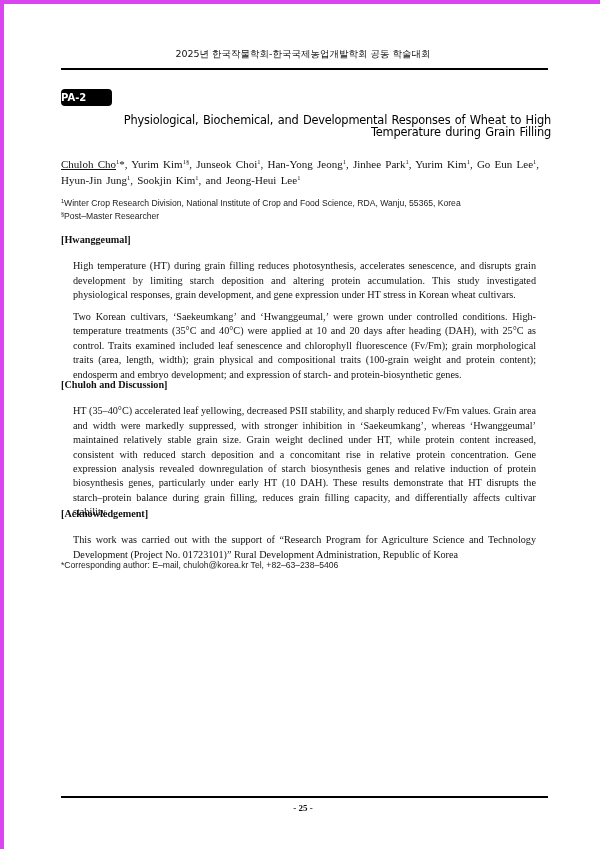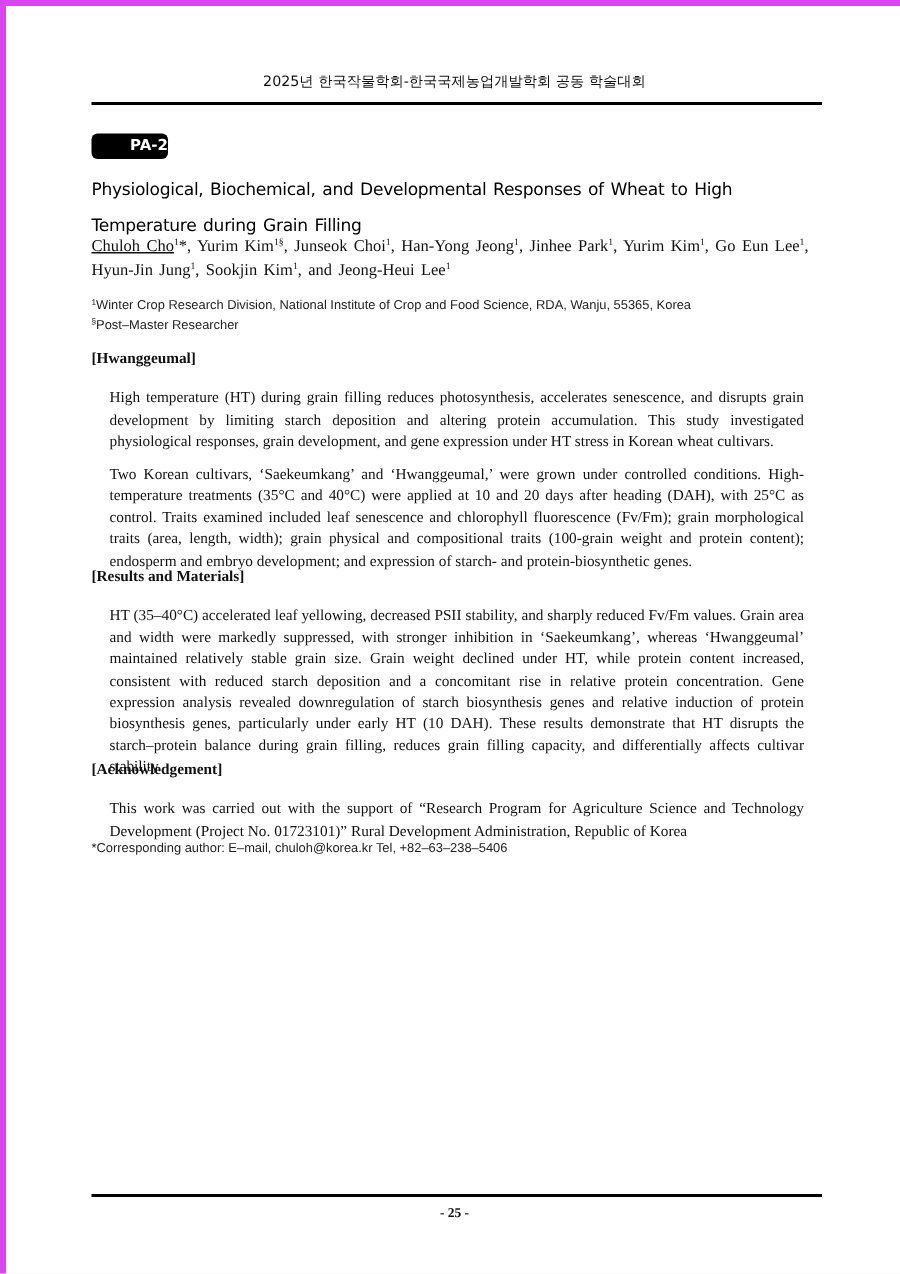--- a/index.html
+++ b/index.html
@@ -10,27 +10,27 @@
   }
   .running-head {
     position: absolute; top: 44px; left: 0; width: 598px; text-align: center;
     font-family: "DejaVu Sans", sans-serif; font-size: 9.5px; color: #111;
   }
   .rule { position: absolute; left: 57px; width: 487px; height: 2px; background: #000; }
   .rule.top { top: 64px; }
   .rule.bottom { top: 792px; }
   .badge {
     position: absolute; top: 85px; left: 57px; width: 51px; height: 17px;
-    background: #000; color: #fff; border-radius: 4px; text-align: right;
+    background: #000; color: #fff; border-radius: 4px; text-align: left;
     font-family: "DejaVu Sans", sans-serif; font-weight: bold; font-size: 10px; line-height: 17px;
   }
   .title {
     position: absolute; top: 110px; left: 57px; width: 490px;
-    font-family: "DejaVu Sans", sans-serif; font-size: 11.4px; line-height: 24px;
-    color: #000; letter-spacing: -0.2px; word-spacing: 1px;
+    font-family: "DejaVu Sans", sans-serif; font-size: 11.4px; line-height: 12px;
+    color: #000; letter-spacing: -0.2px; word-spacing: 1px; text-align: right;
   }
   .authors {
     position: absolute; top: 152px; left: 57px; width: 490px;
     font-family: "Liberation Serif", serif; font-size: 11px; line-height: 16px; color: #111;
     word-spacing: 1.5px;
   }
   .authors sup { font-size: 6.5px; vertical-align: 4px; line-height: 0; }
   .authors .presenter { text-decoration: underline; }
   .affil {
     position: absolute; top: 193px; left: 57px; width: 490px;
@@ -78,21 +78,21 @@
   <div class="section sec-intro">
     <h3>[Hwanggeumal]</h3>
     <p>High temperature (HT) during grain filling reduces photosynthesis, accelerates senescence, and disrupts grain development by limiting starch deposition and altering protein accumulation. This study investigated physiological responses, grain development, and gene expression under HT stress in Korean wheat cultivars.</p>
   </div>
 
   <div class="section sec-methods">
     <p>Two Korean cultivars, ‘Saekeumkang’ and ‘Hwanggeumal,’ were grown under controlled conditions. High-temperature treatments (35°C and 40°C) were applied at 10 and 20 days after heading (DAH), with 25°C as control. Traits examined included leaf senescence and chlorophyll fluorescence (Fv/Fm); grain morphological traits (area, length, width); grain physical and compositional traits (100-grain weight and protein content); endosperm and embryo development; and expression of starch- and protein-biosynthetic genes.</p>
   </div>
 
   <div class="section sec-results">
-    <h3>[Results and Materials]</h3>
+    <h3>[Chuloh and Discussion]</h3>
     <p>HT (35–40°C) accelerated leaf yellowing, decreased PSII stability, and sharply reduced Fv/Fm values. Grain area and width were markedly suppressed, with stronger inhibition in ‘Saekeumkang’, whereas ‘Hwanggeumal’ maintained relatively stable grain size. Grain weight declined under HT, while protein content increased, consistent with reduced starch deposition and a concomitant rise in relative protein concentration. Gene expression analysis revealed downregulation of starch biosynthesis genes and relative induction of protein biosynthesis genes, particularly under early HT (10 DAH). These results demonstrate that HT disrupts the starch–protein balance during grain filling, reduces grain filling capacity, and differentially affects cultivar stability.</p>
   </div>
 
   <div class="section sec-ack">
     <h3>[Acknowledgement]</h3>
     <p>This work was carried out with the support of “Research Program for Agriculture Science and Technology Development (Project No. 01723101)” Rural Development Administration, Republic of Korea</p>
   </div>
 
   <div class="corresponding">*Corresponding author: E–mail, chuloh@korea.kr Tel, +82–63–238–5406</div>
 

